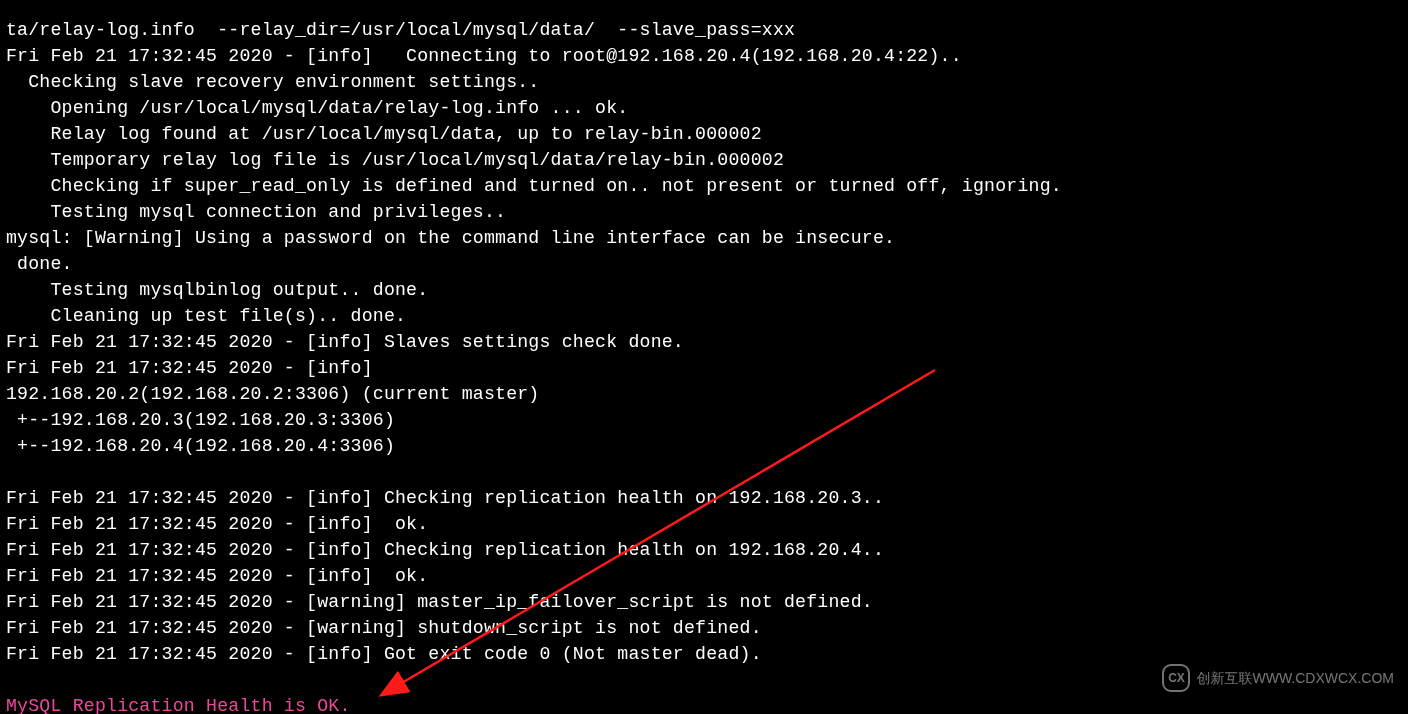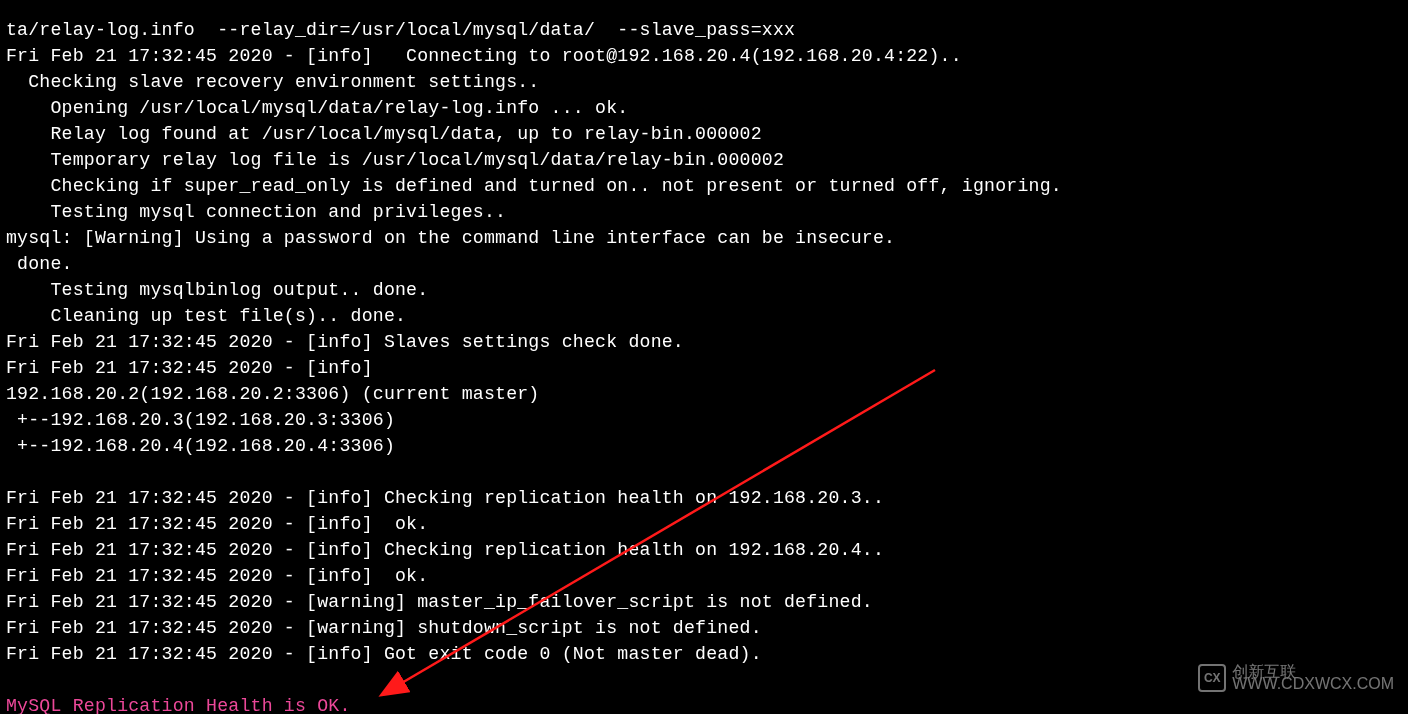--- a/index.html
+++ b/index.html
@@ -36,30 +36,30 @@
     opacity: 0.45;
     font-family: "Microsoft YaHei", Arial, sans-serif;
     color: #ffffff;
     display: flex;
     align-items: center;
     gap: 6px;
   }
   .watermark .logo {
     width: 24px; height: 24px;
     border: 2px solid #ffffff;
-    border-radius: 4px;
+    border-radius: 9px;
     display: flex;
     align-items: center;
     justify-content: center;
     font-size: 12px;
     font-weight: bold;
   }
   .watermark .text-block {
-    display: flex; flex-direction: column; line-height: 12px;
-    font-size: 16px;
+    display: flex; line-height: 12px;
+    font-size: 14px;
     justify-content: center;
   }
 </style>
 </head>
 <body>
 
 <div class="terminal" id="terminal"><span class="line ">ta/relay-log.info  --relay_dir=/usr/local/mysql/data/  --slave_pass=xxx</span><span class="line ">Fri Feb 21 17:32:45 2020 - [info]   Connecting to root@192.168.20.4(192.168.20.4:22)..</span><span class="line ">  Checking slave recovery environment settings..</span><span class="line ">    Opening /usr/local/mysql/data/relay-log.info ... ok.</span><span class="line ">    Relay log found at /usr/local/mysql/data, up to relay-bin.000002</span><span class="line ">    Temporary relay log file is /usr/local/mysql/data/relay-bin.000002</span><span class="line ">    Checking if super_read_only is defined and turned on.. not present or turned off, ignoring.</span><span class="line ">    Testing mysql connection and privileges..</span><span class="line ">mysql: [Warning] Using a password on the command line interface can be insecure.</span><span class="line "> done.</span><span class="line ">    Testing mysqlbinlog output.. done.</span><span class="line ">    Cleaning up test file(s).. done.</span><span class="line ">Fri Feb 21 17:32:45 2020 - [info] Slaves settings check done.</span><span class="line ">Fri Feb 21 17:32:45 2020 - [info] </span><span class="line ">192.168.20.2(192.168.20.2:3306) (current master)</span><span class="line "> +--192.168.20.3(192.168.20.3:3306)</span><span class="line "> +--192.168.20.4(192.168.20.4:3306)</span><span class="line ">&nbsp;</span><span class="line ">Fri Feb 21 17:32:45 2020 - [info] Checking replication health on 192.168.20.3..</span><span class="line ">Fri Feb 21 17:32:45 2020 - [info]  ok.</span><span class="line ">Fri Feb 21 17:32:45 2020 - [info] Checking replication health on 192.168.20.4..</span><span class="line ">Fri Feb 21 17:32:45 2020 - [info]  ok.</span><span class="line ">Fri Feb 21 17:32:45 2020 - [warning] master_ip_failover_script is not defined.</span><span class="line ">Fri Feb 21 17:32:45 2020 - [warning] shutdown_script is not defined.</span><span class="line ">Fri Feb 21 17:32:45 2020 - [info] Got exit code 0 (Not master dead).</span><span class="line ">&nbsp;</span><span class="line highlight">MySQL Replication Health is OK.</span></div>
 
 <svg class="arrow-annotation">
   <defs>

